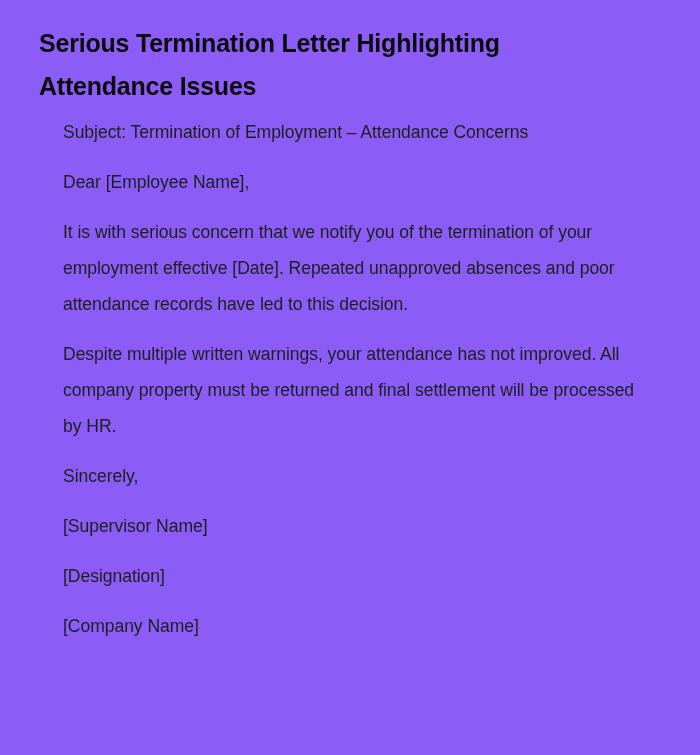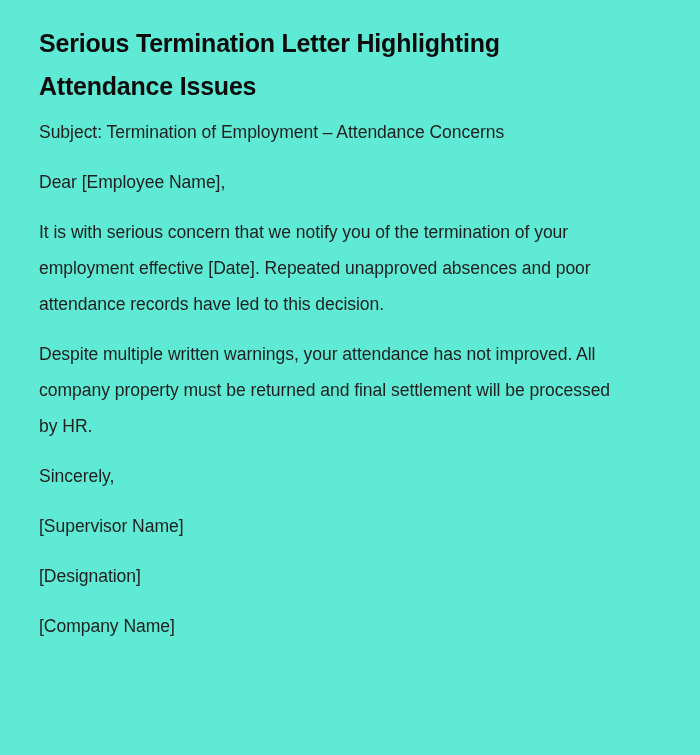--- a/index.html
+++ b/index.html
@@ -12,40 +12,41 @@
     height: 755px;
     overflow: hidden;
     font-family: "Liberation Sans", "DejaVu Sans", sans-serif;
     -webkit-font-smoothing: antialiased;
   }
 
   .page {
     box-sizing: border-box;
     width: 700px;
     height: 755px;
-    background: #5eead4;
+    background: #8b5cf6;
     padding: 22px 40px 0 39px;
   }
 
   .letter-title {
     margin: 0 0 6px 0;
     padding: 0;
     font-size: 26px;
     font-weight: bold;
     line-height: 43px;
     letter-spacing: -0.2px;
     color: #0b0b0b;
     max-width: 510px;
     font-stretch: condensed;
     transform: scaleX(0.96);
     transform-origin: left top;
   }
 
   .letter-body {
     max-width: 600px;
+    margin-left: 24px;
   }
 
   .para {
     margin: 0 0 14px 0;
     padding: 0;
     font-size: 18px;
     line-height: 36px;
     color: #1f1f1f;
     font-weight: normal;
     letter-spacing: -0.05px;

